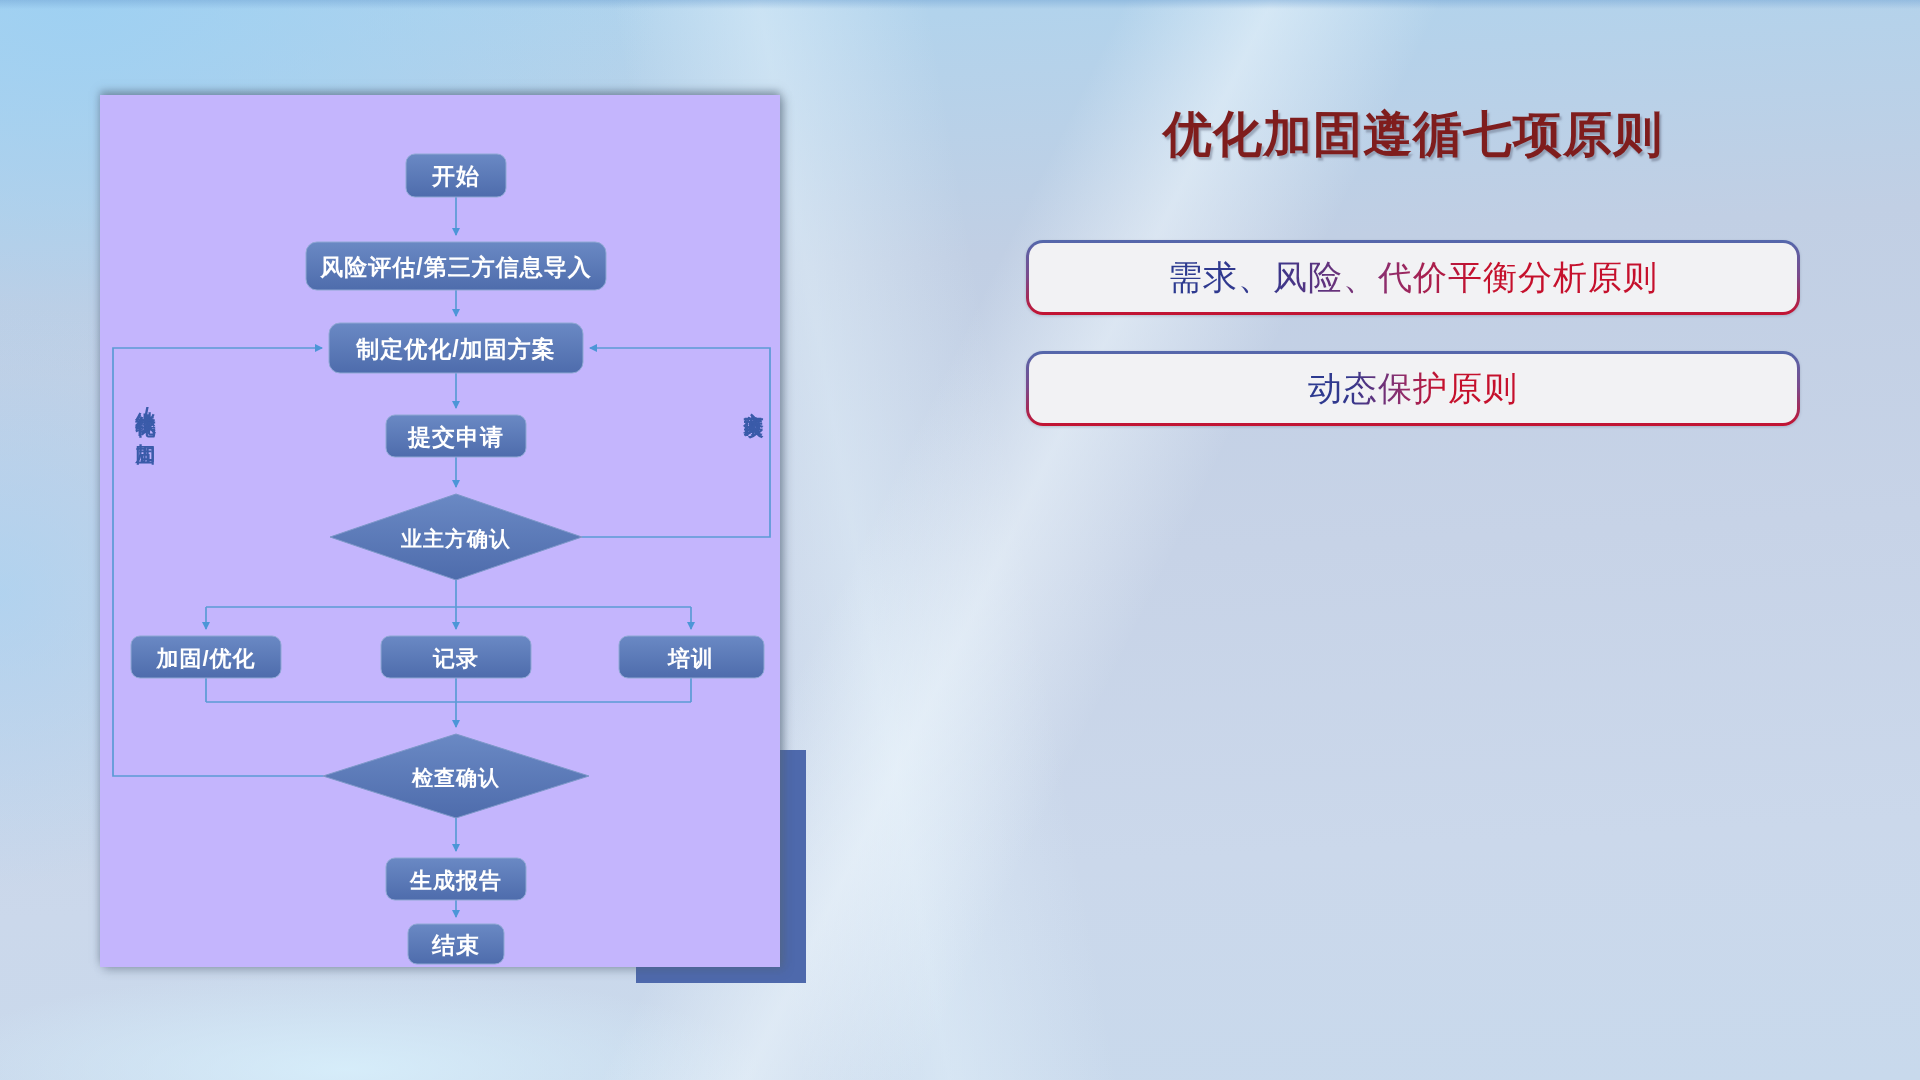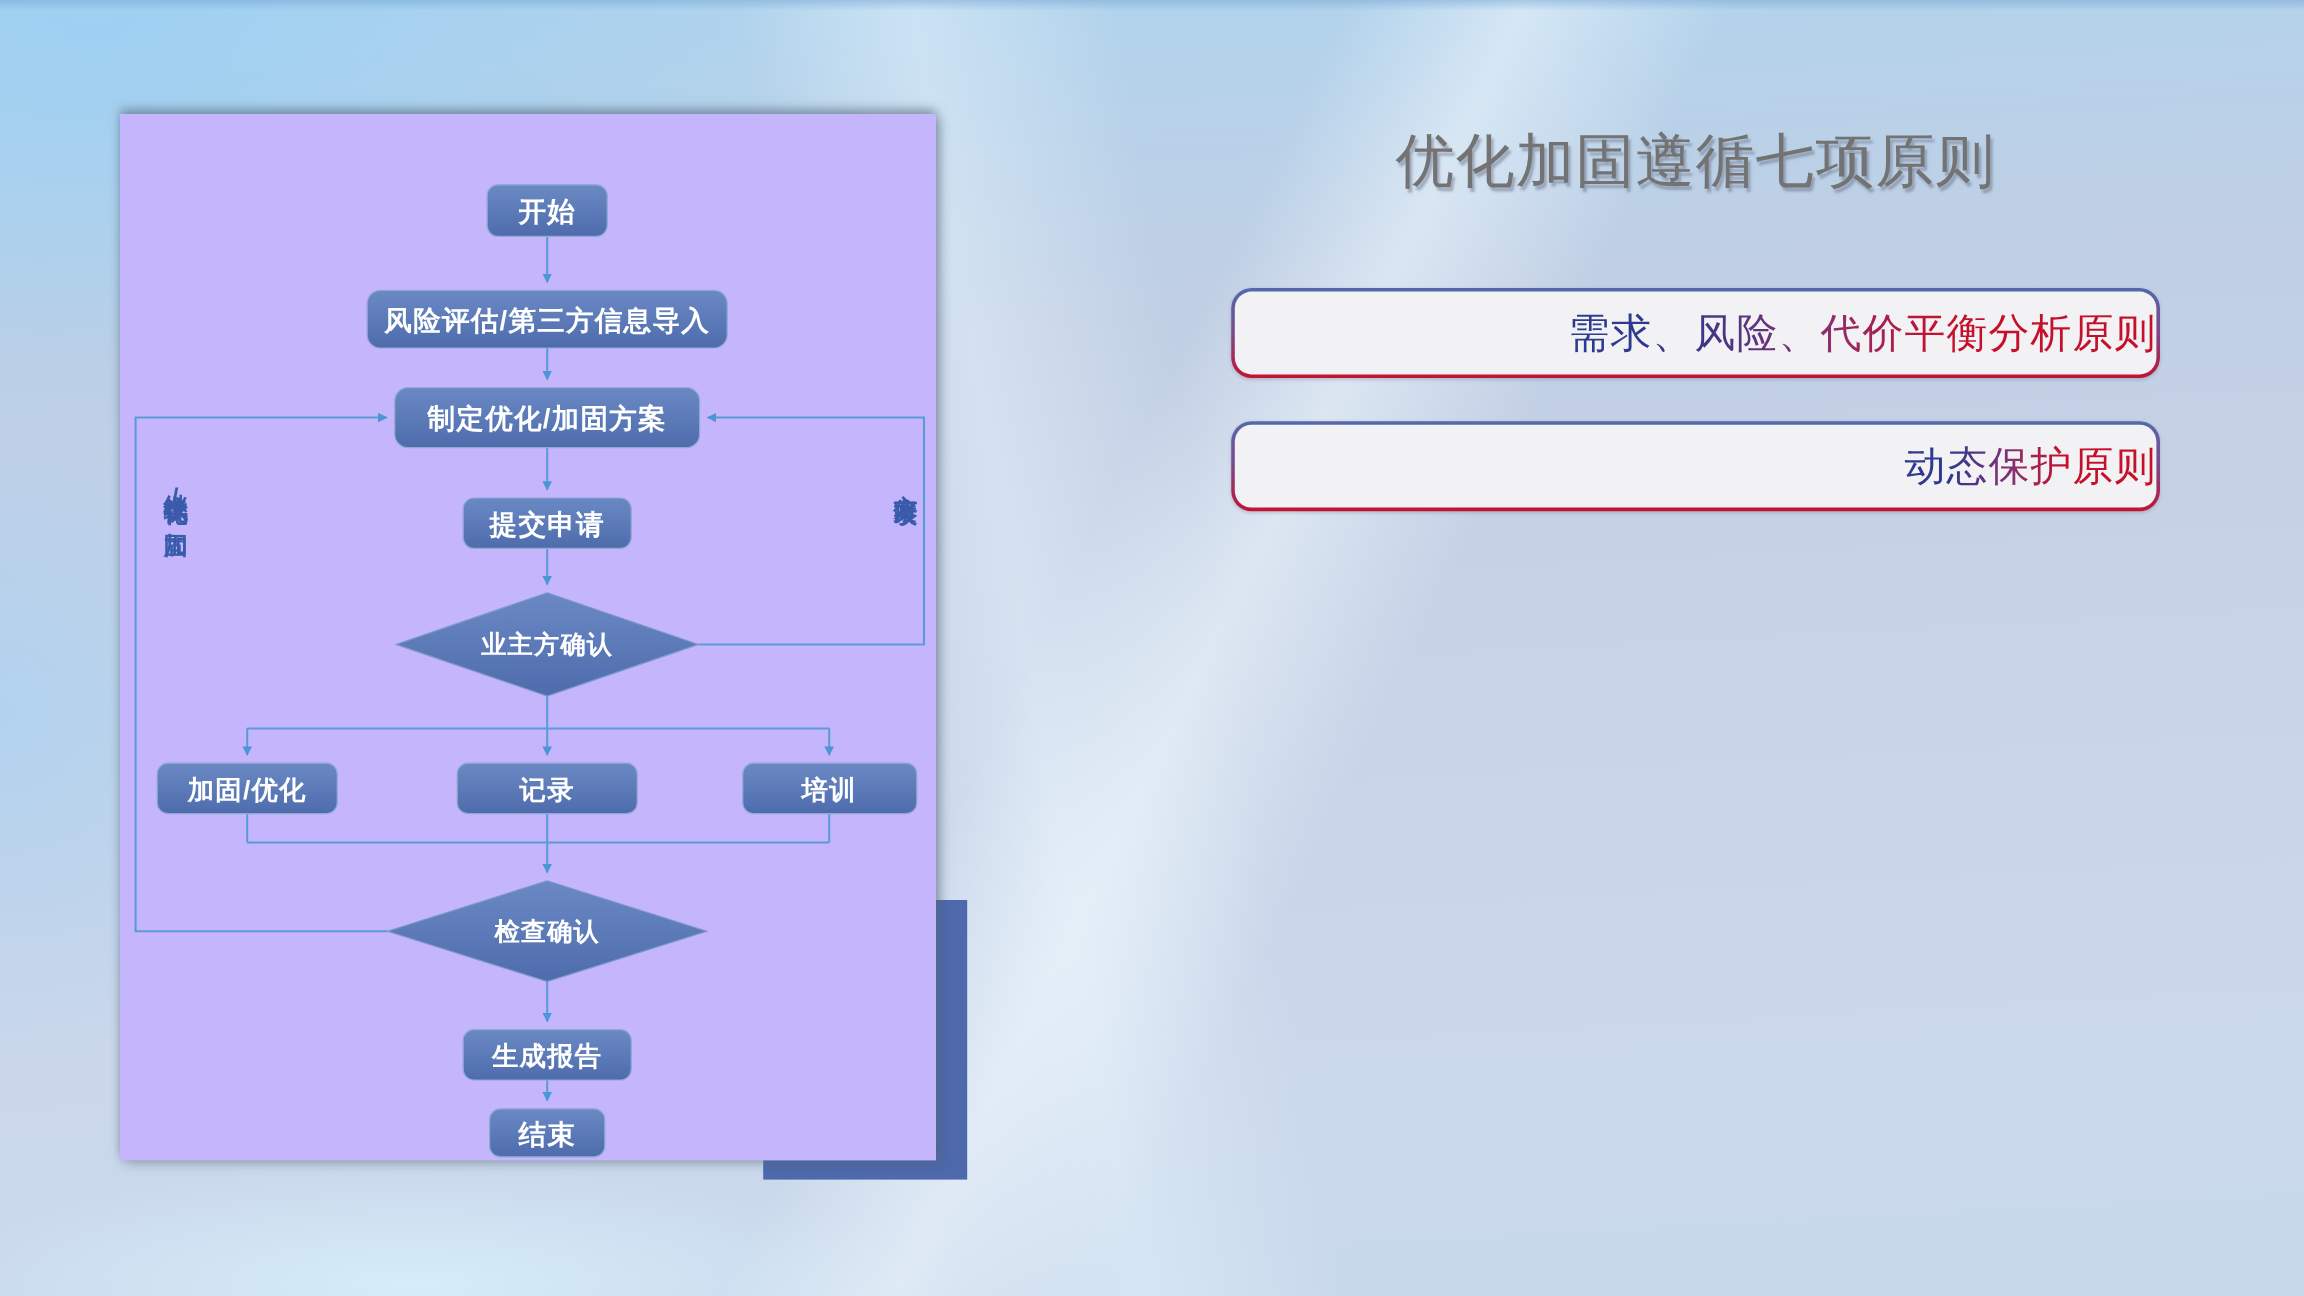--- a/index.html
+++ b/index.html
@@ -48,37 +48,37 @@
     line-height: 1;
   }
   .v-label.left  { left: 36px;  top: 301px; height: 150px; }
   .v-label.right { left: 644px; top: 301px; height: 100px; }
 
   
   .right-panel { position: absolute; left: 1026px; top: 0; width: 774px; height: 1080px; }
   .title {
     position: absolute; top: 102px; left: 0; width: 100%;
     text-align: center;
-    font-size: 49px; font-weight: normal; letter-spacing: 1px;
-    color: #737373;
+    font-size: 49px; font-weight: bold; letter-spacing: 1px;
+    color: #7f1d1d;
     text-shadow: 2px 3px 2px rgba(104,112,134,0.5);
   }
   .plist {
     position: absolute; top: 240px; left: 0; width: 774px;
     display: flex; flex-direction: column; gap: 36px;
   }
   .pbox {
     height: 75px; border-radius: 17px; padding: 3px;
     background: linear-gradient(180deg, #5468AC 0%, #7A4A8C 48%, #C41230 100%);
     box-shadow: 0 1px 3px rgba(40,50,80,0.2);
   }
   .pinner {
     width: 100%; height: 100%;
     background: #F2F2F4; border-radius: 14px;
-    display: flex; align-items: center; justify-content: flex-end;
+    display: flex; align-items: center; justify-content: center;
   }
   .ptext {
     display: inline-block;
     font-size: 34px; font-weight: 500; letter-spacing: 1px;
     background: linear-gradient(90deg, #2B3A90 0%, #33388D 20%, #8D2E6E 44%, #C5102C 63%, #C5102C 100%);
     -webkit-background-clip: text; background-clip: text;
     -webkit-text-fill-color: transparent; color: transparent;
   }
 </style>
 </head>

